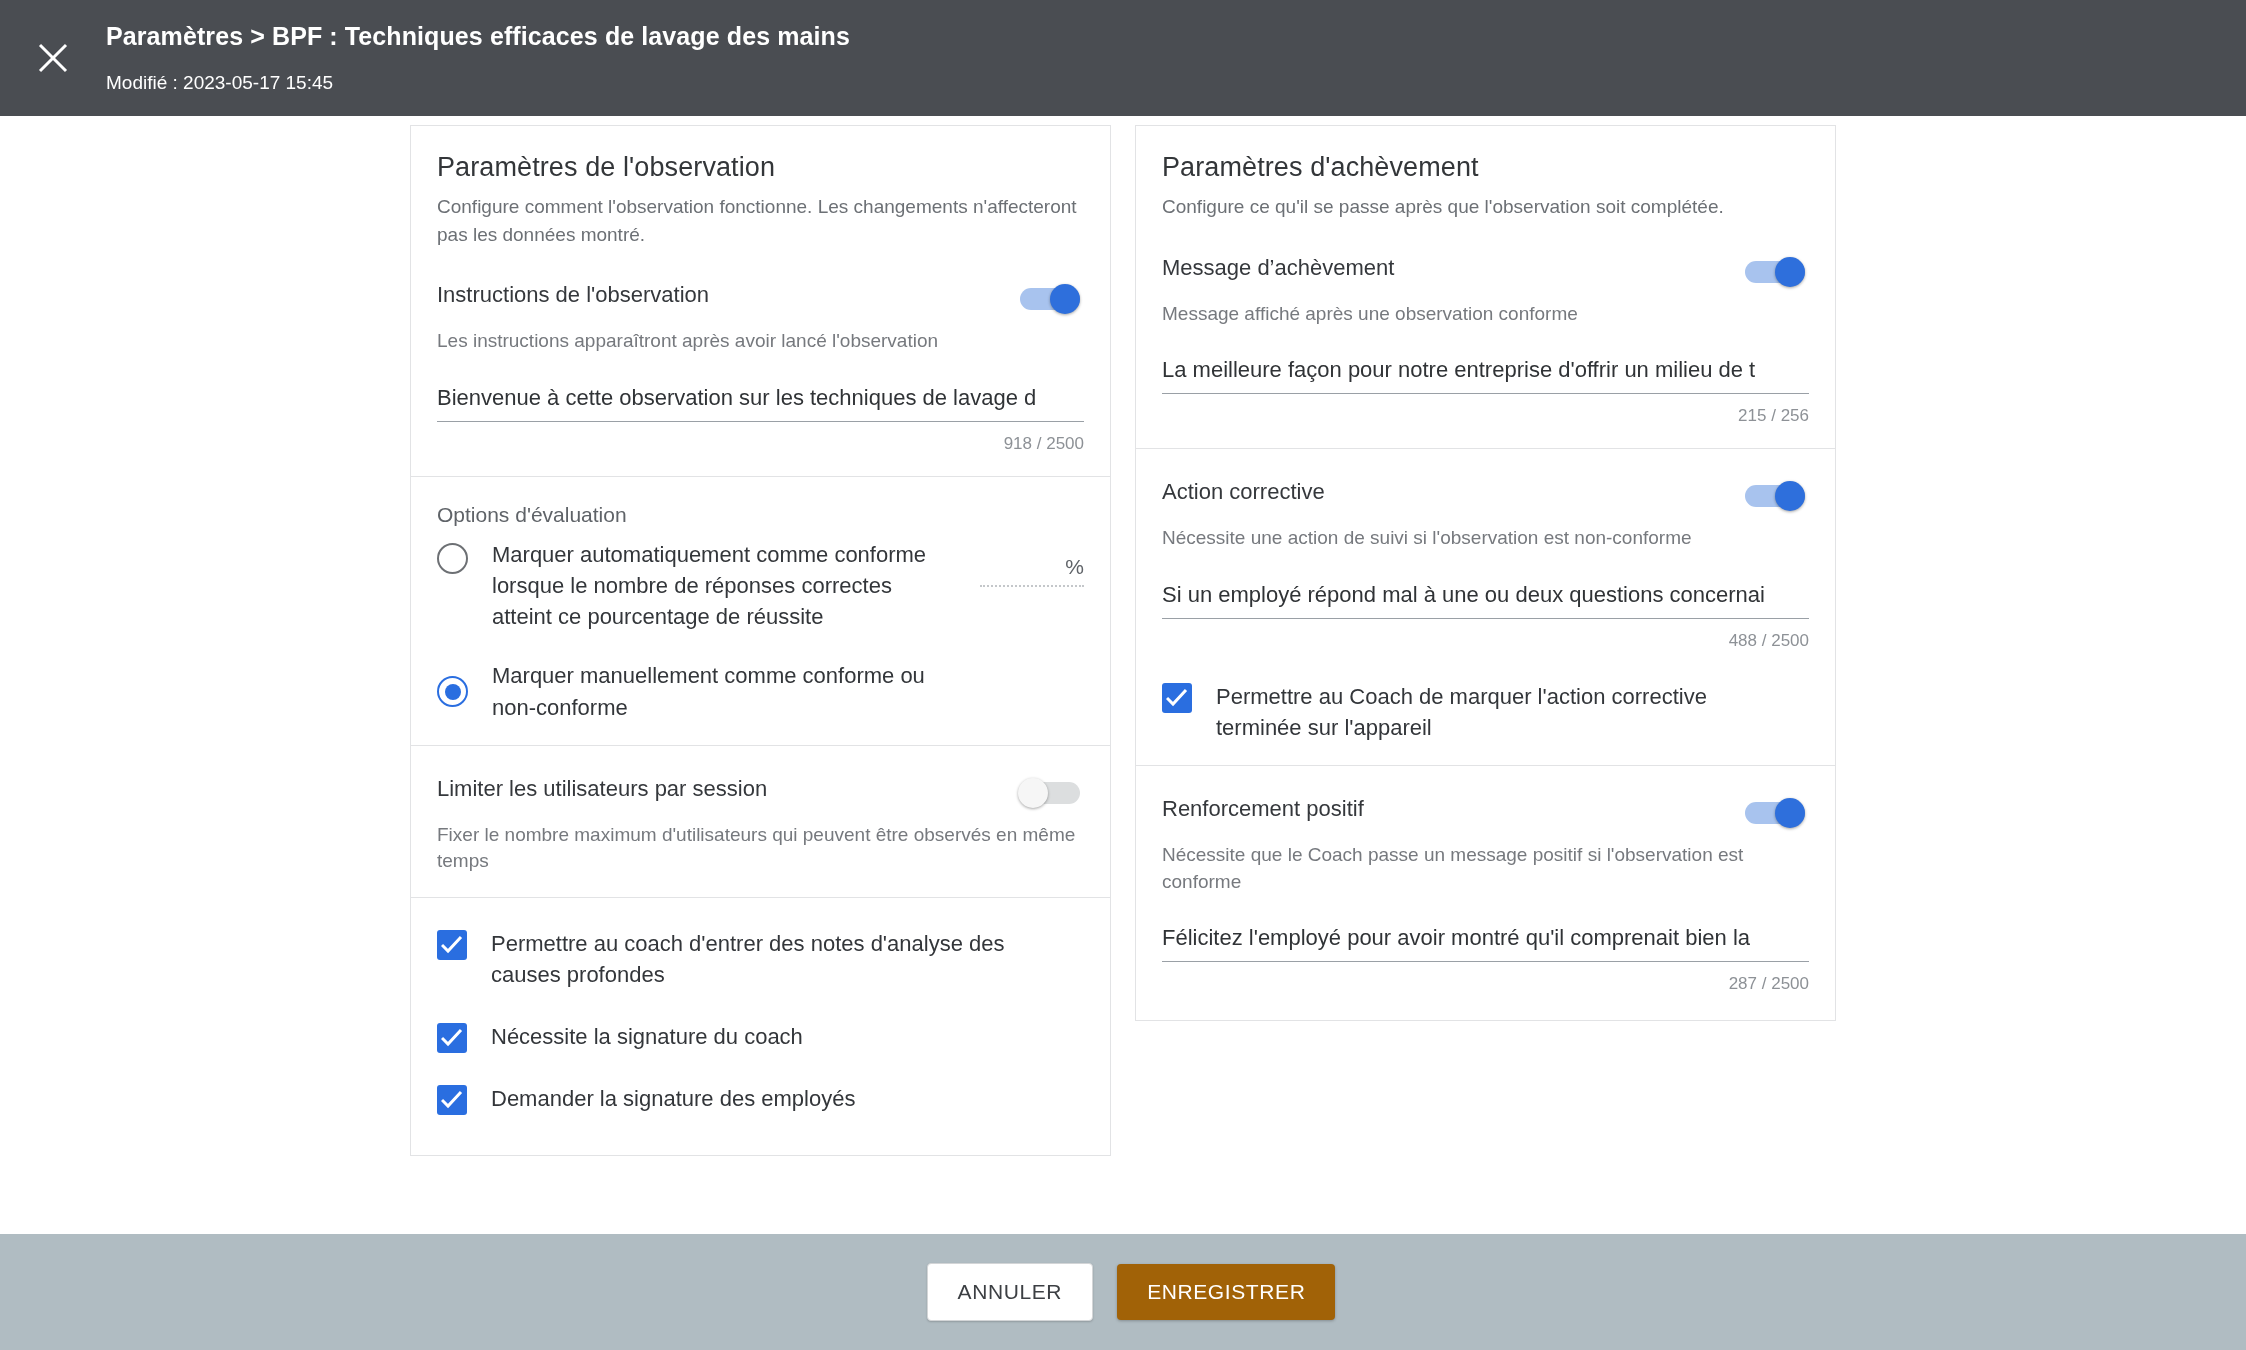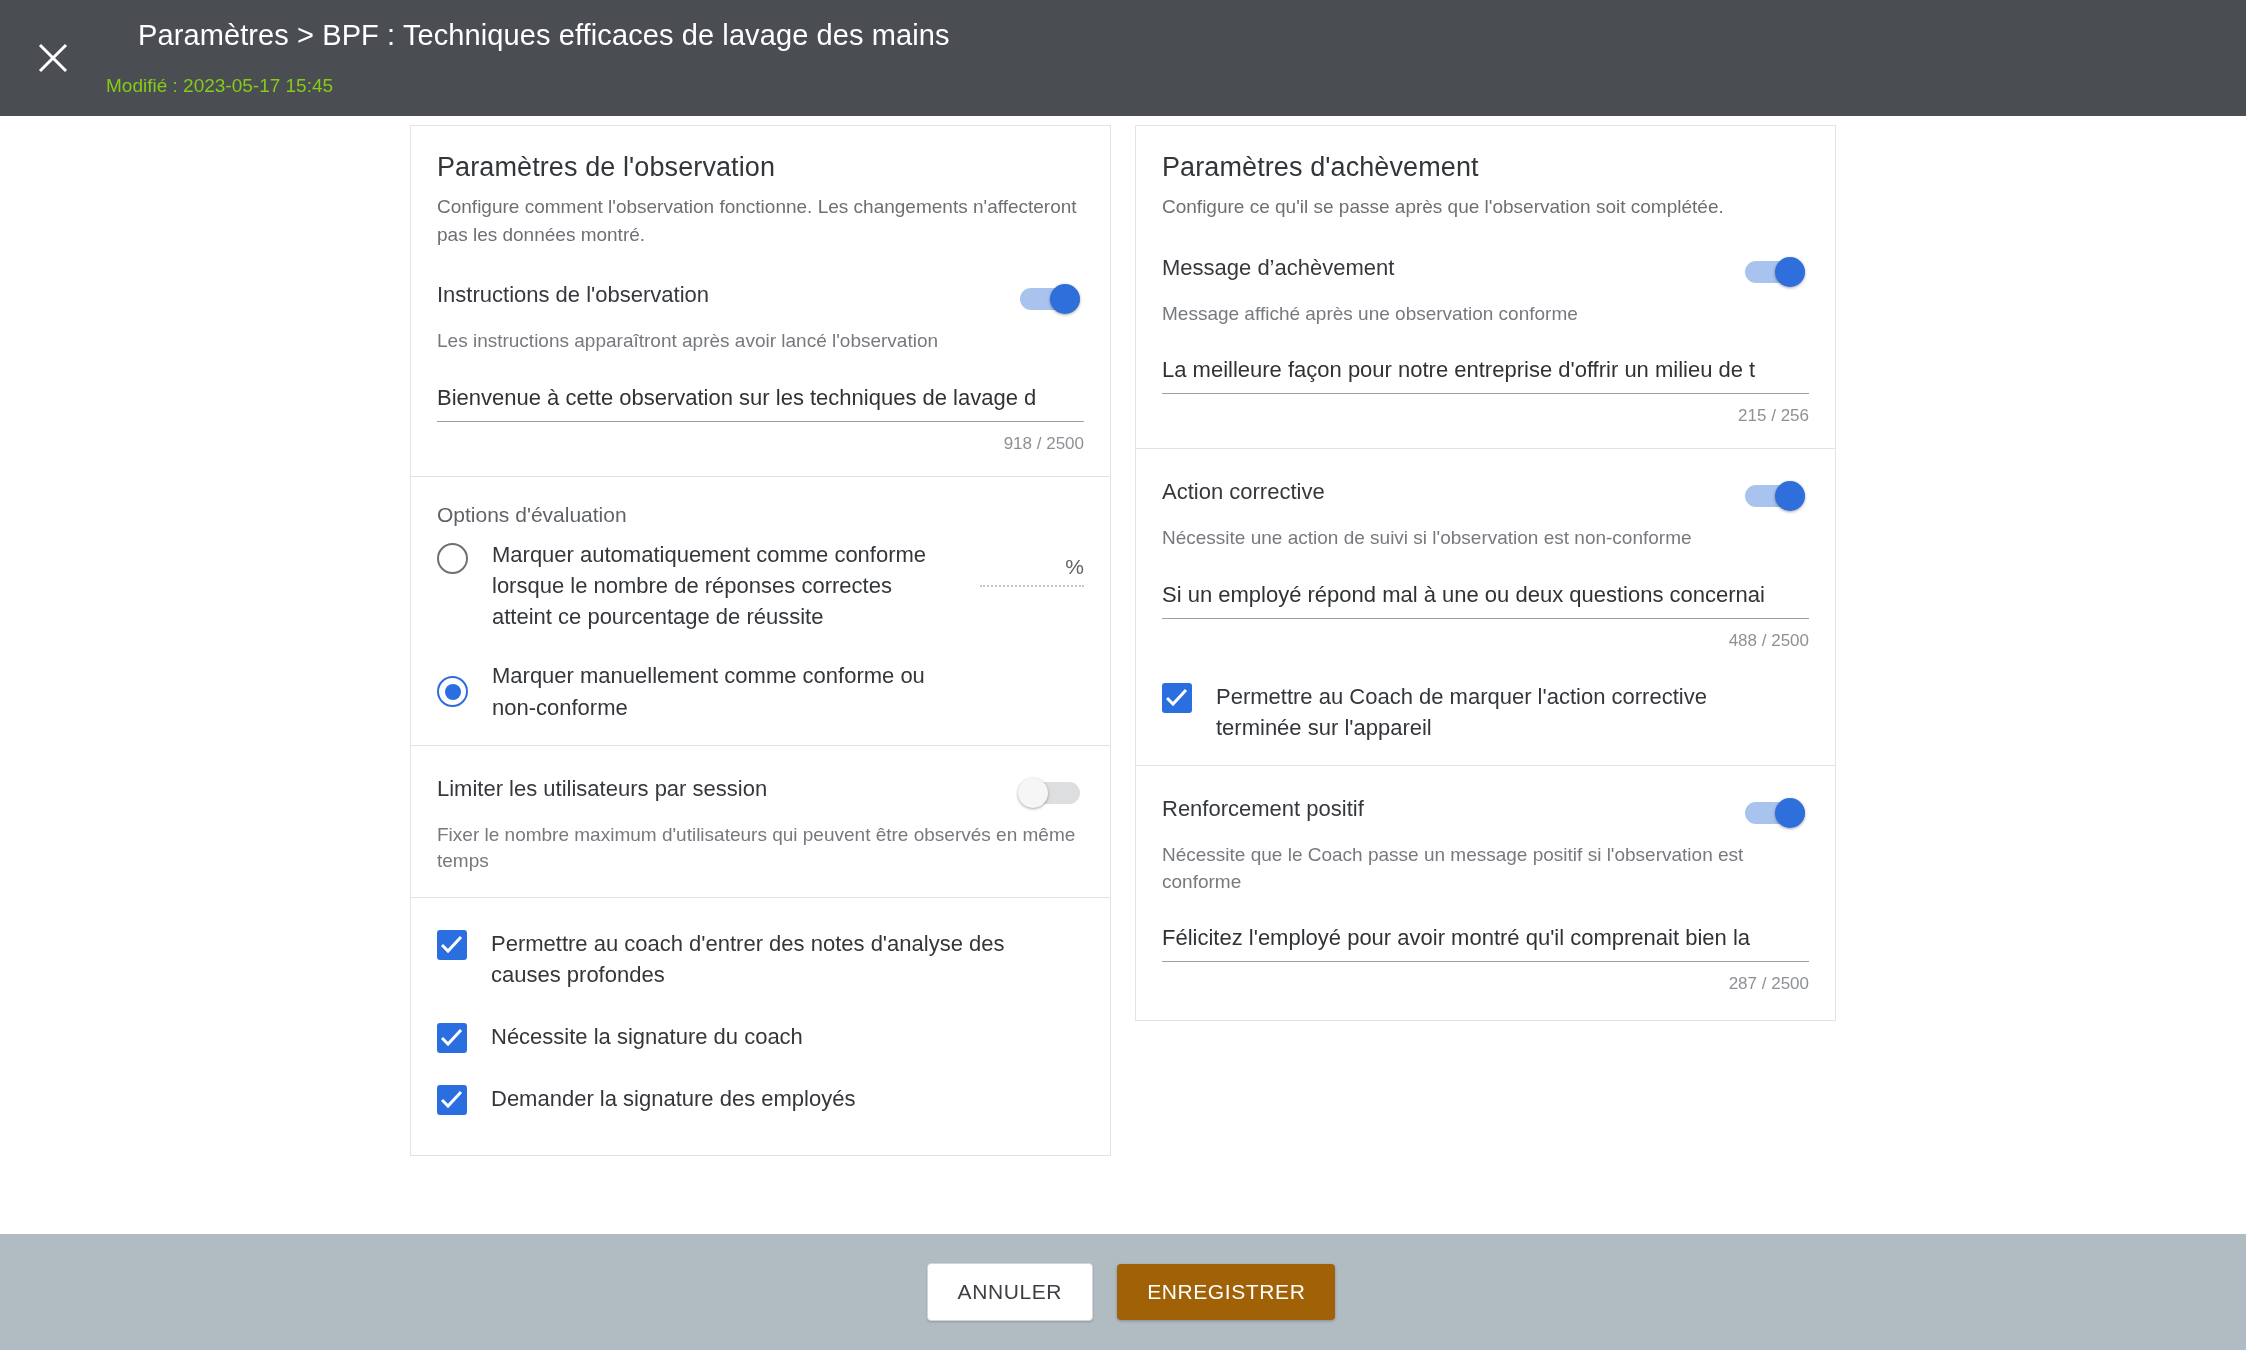--- a/index.html
+++ b/index.html
@@ -23,29 +23,28 @@
   }
   .close-btn {
     width: 62px; height: 62px;
     display: flex; align-items: center; justify-content: center;
     cursor: pointer;
     flex: 0 0 auto;
   }
   .close-btn svg { display: block; }
   .header-texts { margin-left: 22px; }
   .header-title {
-    font-size: 29px;
-    font-weight: 400;
+    font-size: 25px;
+    font-weight: 700;
     letter-spacing: 0.1px;
     line-height: 1.15;
-    margin-left: 32px;
   }
   .header-sub {
     font-size: 19px;
-    color: #84cc16;
+    color: #ffffff;
     margin-top: 22px;
     font-weight: 400;
   }
 
   
   .body {
     position: relative;
     height: 1118px;
     background: #ffffff;
     overflow: hidden;

